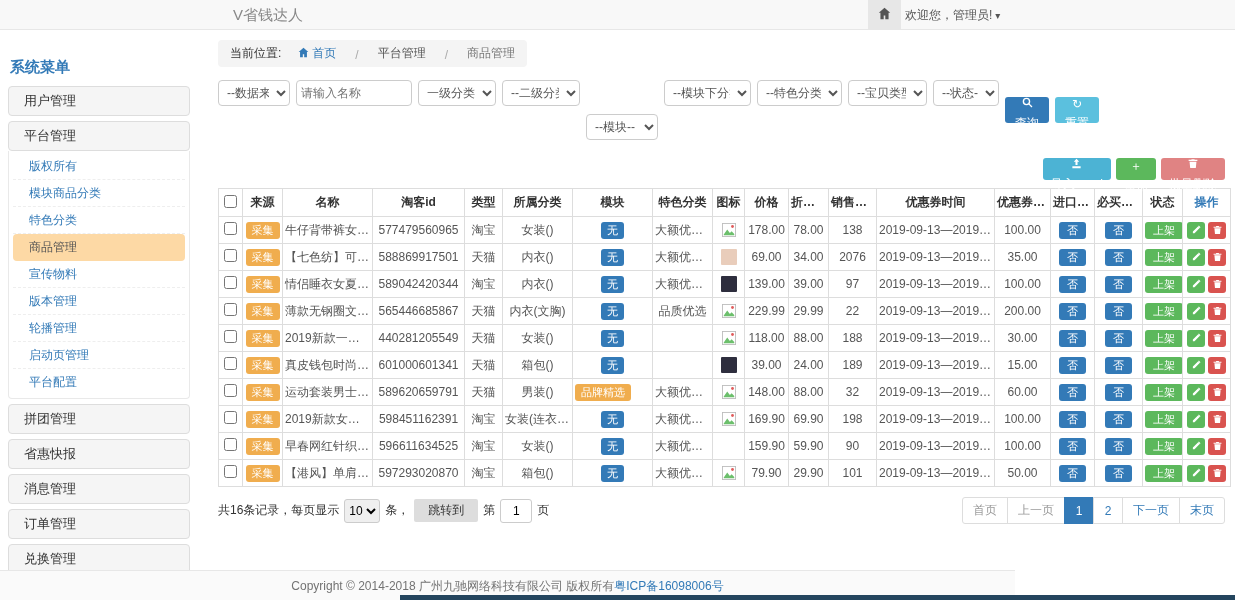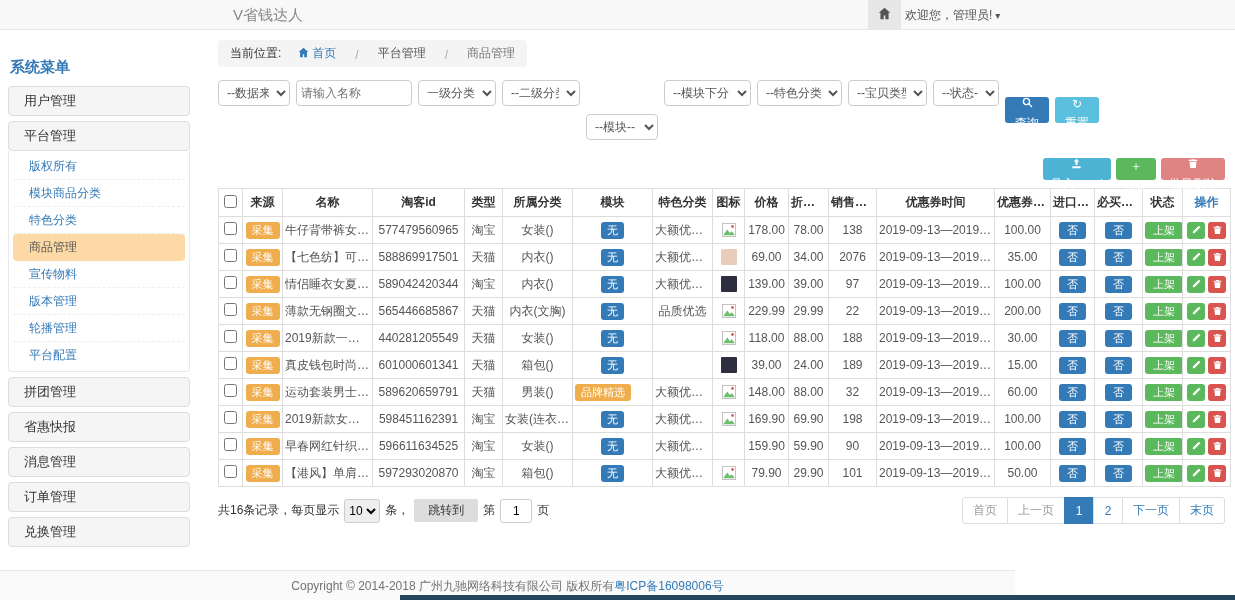--- a/index.html
+++ b/index.html
@@ -116,20 +116,21 @@
       <div class="sb-section">用户管理</div>
       <div class="sb-section">平台管理</div>
       <div class="sb-sub">
         <div class="sb-link">版权所有</div>
         <div class="sb-link">模块商品分类</div>
         <div class="sb-link">特色分类</div>
         <div class="sb-link active">商品管理</div>
         <div class="sb-link">宣传物料</div>
         <div class="sb-link">版本管理</div>
         <div class="sb-link">轮播管理</div>
+        <div class="sb-link">启动页管理</div>
         <div class="sb-link">平台配置</div>
       </div>
       <div class="sb-section">拼团管理</div>
       <div class="sb-section">省惠快报</div>
       <div class="sb-section">消息管理</div>
       <div class="sb-section">订单管理</div>
       <div class="sb-section">兑换管理</div>
     </div>
 </div>
 

